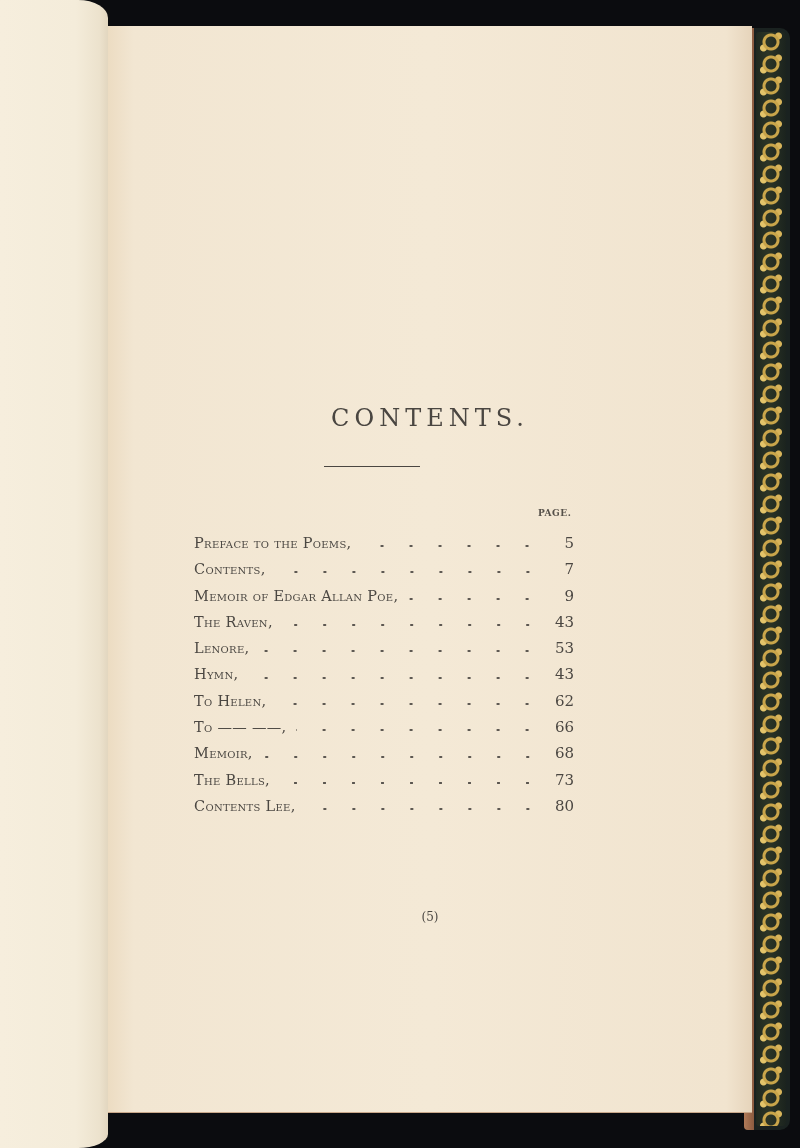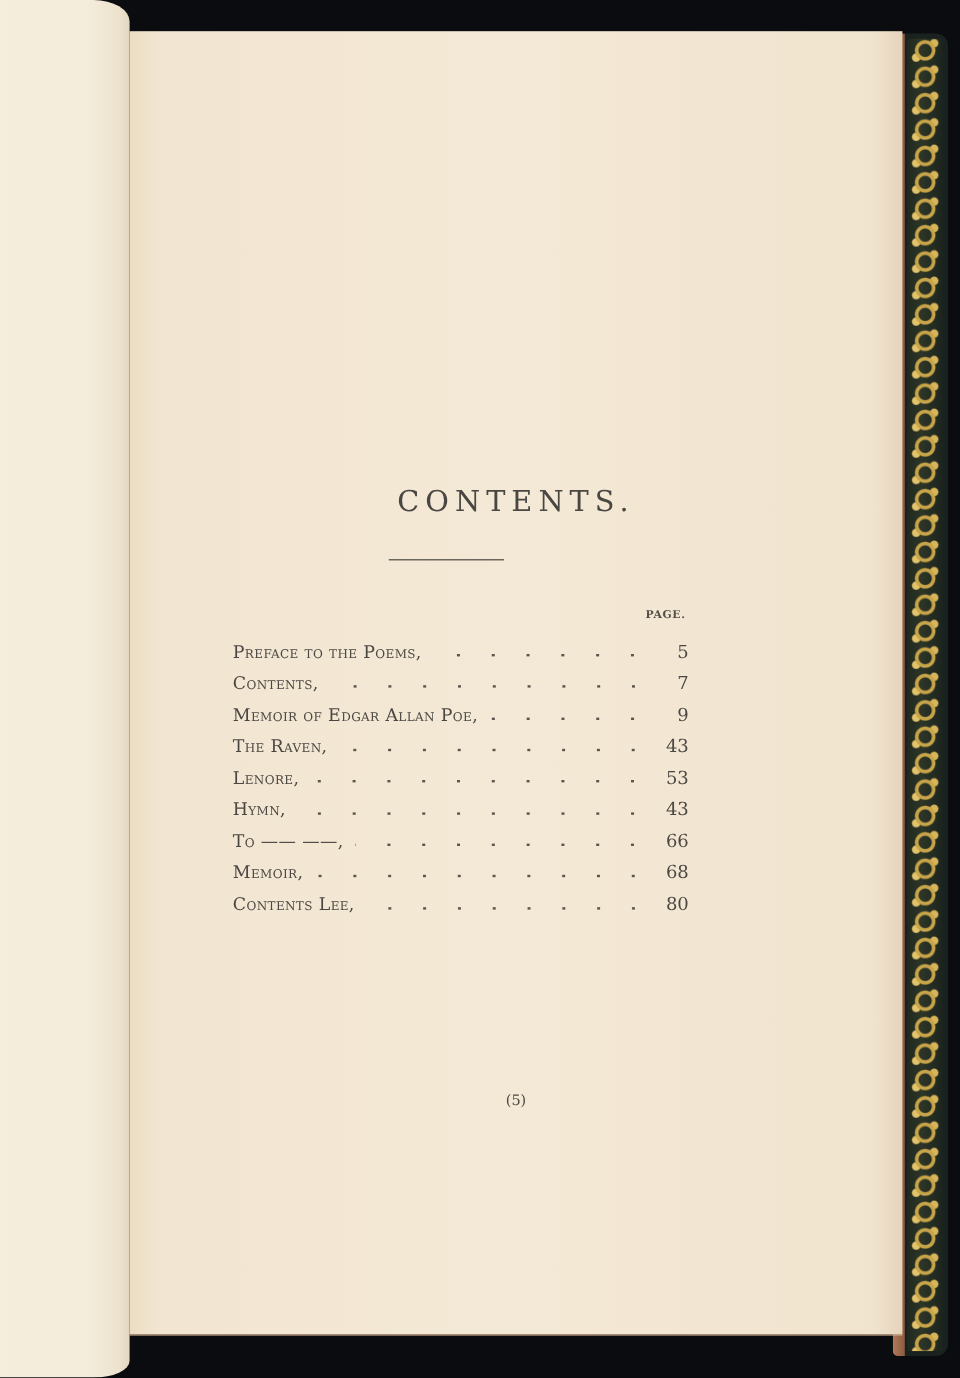--- a/index.html
+++ b/index.html
@@ -123,28 +123,38 @@
       <span class="toc-title">Lenore,</span>
       <span class="toc-leader"></span>
       <span class="toc-page">53</span>
     </div>
     <div class="toc-row">
       <span class="toc-title">Hymn,</span>
       <span class="toc-leader"></span>
       <span class="toc-page">43</span>
     </div>
     <div class="toc-row">
+      <span class="toc-title">To Helen,</span>
+      <span class="toc-leader"></span>
+      <span class="toc-page">62</span>
+    </div>
+    <div class="toc-row">
       <span class="toc-title">To —— ——,</span>
       <span class="toc-leader"></span>
       <span class="toc-page">66</span>
     </div>
     <div class="toc-row">
       <span class="toc-title">Memoir,</span>
       <span class="toc-leader"></span>
       <span class="toc-page">68</span>
+    </div>
+    <div class="toc-row">
+      <span class="toc-title">The Bells,</span>
+      <span class="toc-leader"></span>
+      <span class="toc-page">73</span>
     </div>
     <div class="toc-row">
       <span class="toc-title">Contents Lee,</span>
       <span class="toc-leader"></span>
       <span class="toc-page">80</span>
     </div>
   </div>
 
   <div class="folio">(5)</div>
 </div>

